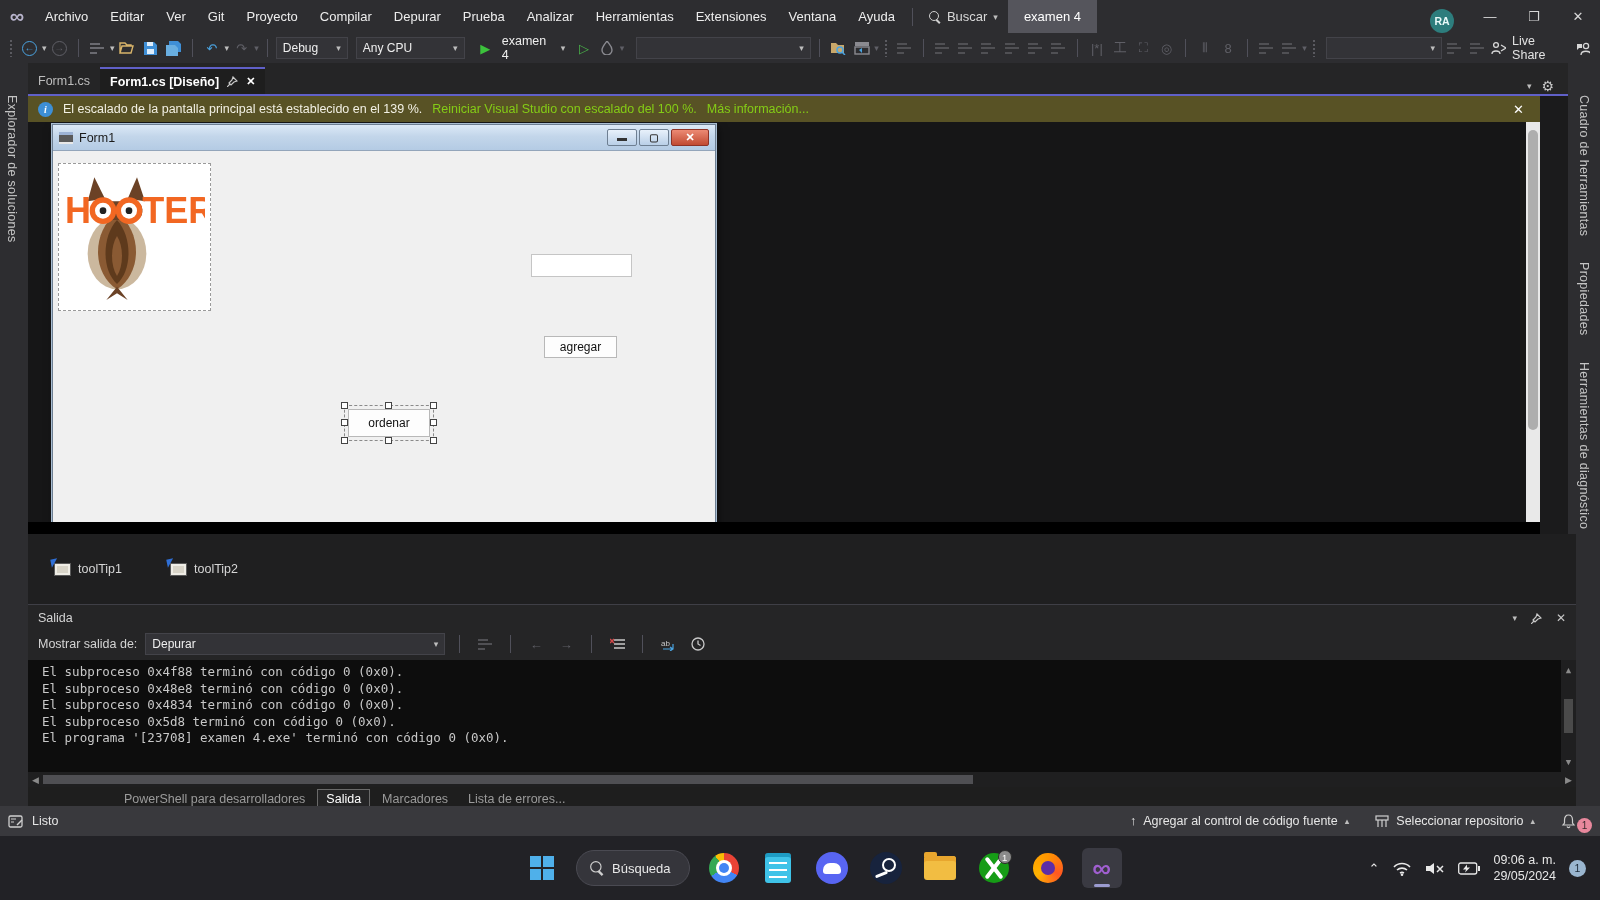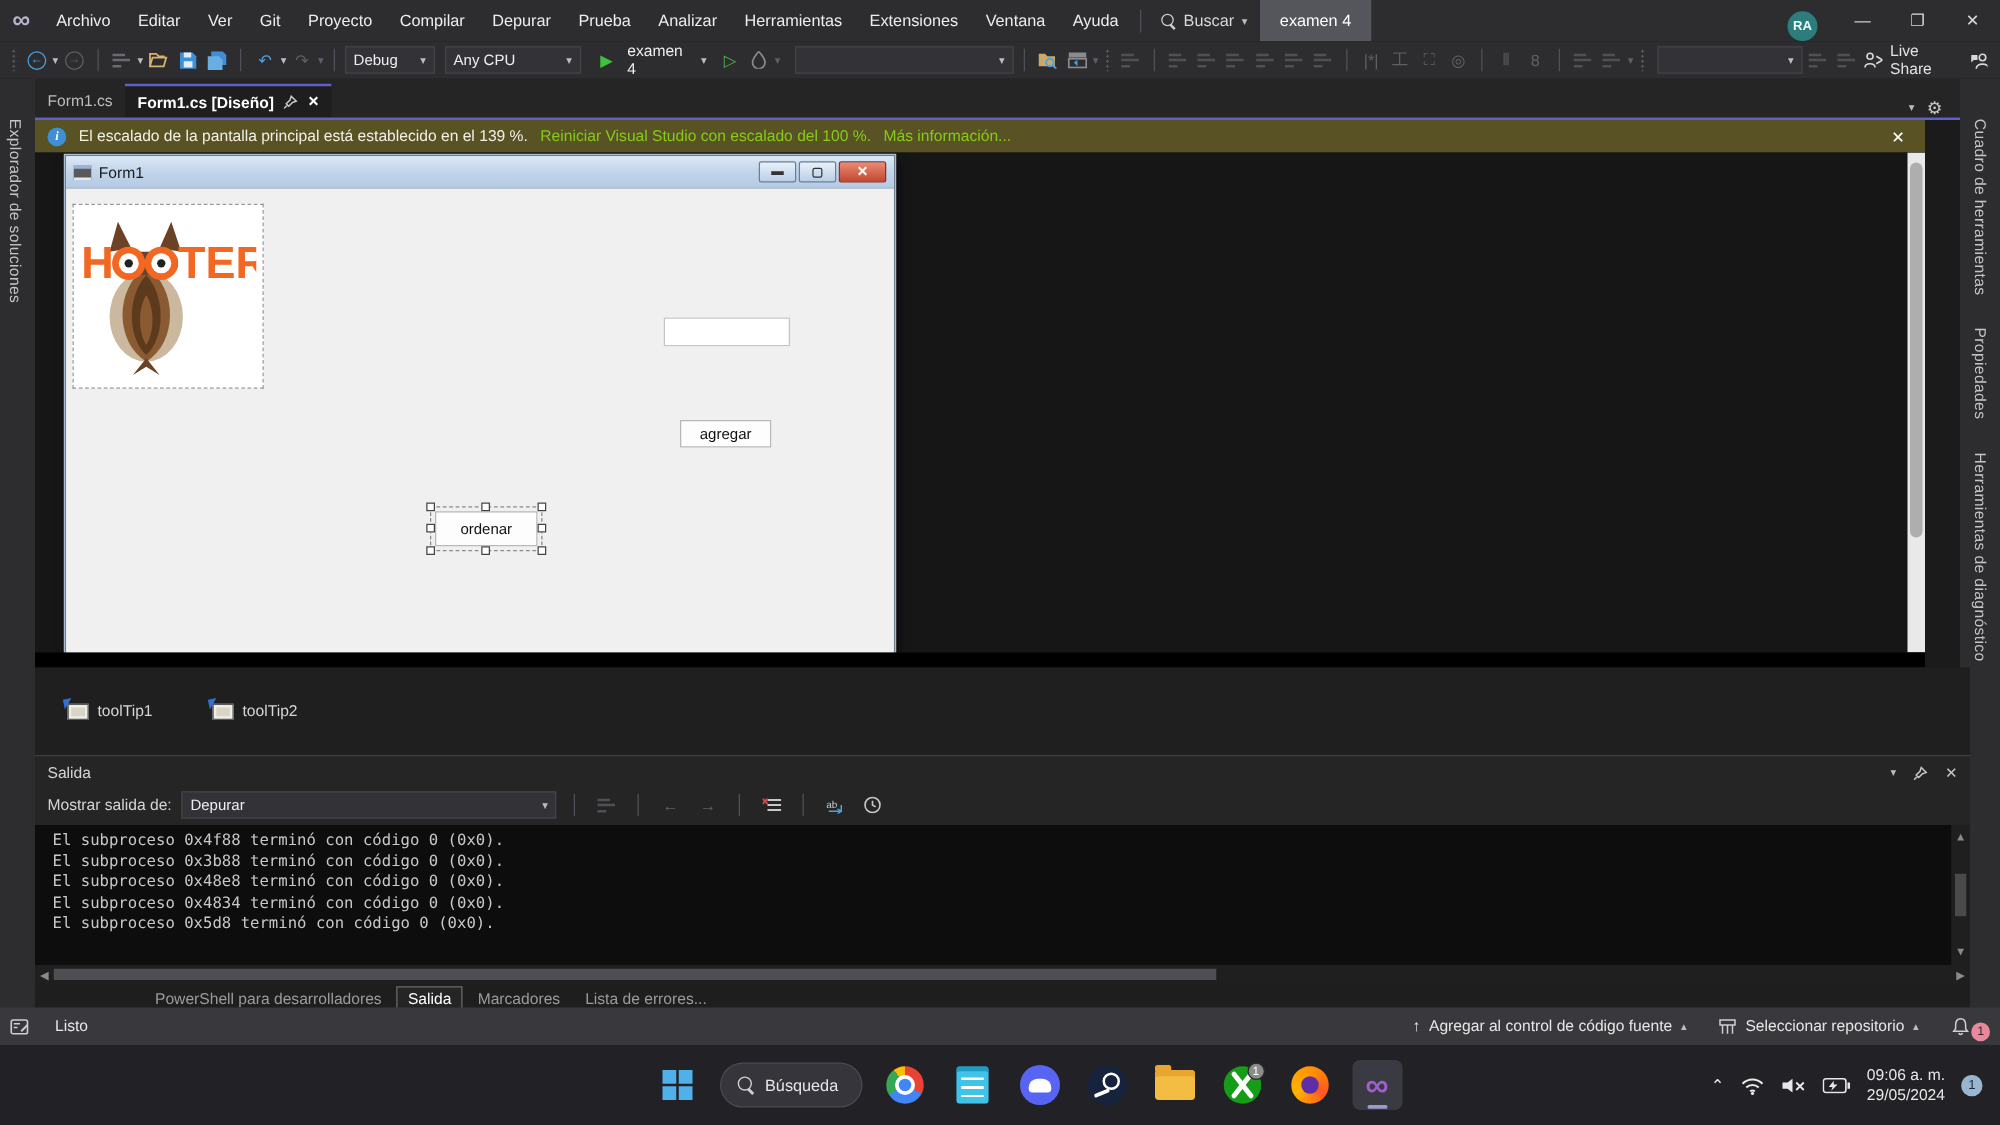--- a/index.html
+++ b/index.html
@@ -98,21 +98,21 @@
   #output-text { position:relative; margin-top:3px; height:112px; background:#0d0d0d; color:#c8c8c8; font-family:"DejaVu Sans Mono", monospace; font-size:12.5px; line-height:16.5px; padding:4px 0 0 14px; overflow:hidden; }
   #out-vscroll { position:absolute; right:0; top:0; width:15px; height:112px; background:#1f1f20; display:flex; flex-direction:column; justify-content:space-between; align-items:center; color:#8a8a8a; font-size:9px; padding:2px 0; }
   #out-vscroll .thumb { width:9px; height:34px; background:#4a4a4a; }
   #out-hscroll { height:15px; background:#1f1f20; display:flex; align-items:center; color:#8a8a8a; font-size:9px; padding:0 4px; gap:4px; }
   #out-hscroll .thumb { height:9px; width:930px; background:#4f4f53; }
   #panel-tabs { height:23px; display:flex; align-items:center; gap:4px; padding-left:88px; font-size:12.5px; color:#9b9b9b; background:#1e1e1e; }
   .panel-tab { padding:2px 8px; }
   .panel-tab.active { color:#fff; border:1px solid #6a6a6a; background:#252526; }
 
   
-  #statusbar { left:0; top:806px; width:1600px; height:30px; background:#39393d; display:flex; align-items:center; padding:0 8px; color:#e6e6e6; font-size:12.5px; gap:20px; }
+  #statusbar { left:0; top:806px; width:1600px; height:30px; background:#39393d; display:flex; align-items:center; padding:0 8px; color:#e6e6e6; font-size:12.5px; gap:8px; }
   .sb-right { margin-left:auto; display:flex; align-items:center; gap:26px; }
   .sb-btn { display:flex; align-items:center; gap:7px; }
   .badge-pink { width:15px; height:15px; border-radius:50%; background:#e8889d; color:#3a2a2e; font-size:10px; display:flex; align-items:center; justify-content:center; margin-left:-6px; margin-top:8px; }
 
   
   #taskbar { left:0; top:836px; width:1600px; height:64px; background:#222226; display:flex; align-items:center; }
   #tb-center { position:absolute; left:522px; top:0; height:64px; display:flex; align-items:center; gap:14px; }
   .tb-app { width:40px; height:40px; border-radius:6px; display:flex; align-items:center; justify-content:center; position:relative; }
   .tb-app.active { background:#3a3a42; }
   .tb-app.active::after { content:""; position:absolute; bottom:1px; left:12px; width:16px; height:3px; border-radius:2px; background:#9b9bd0; }
@@ -465,24 +465,24 @@
         </span>
       <span class="tbico">
           <svg class="li" width="14" height="14">
             <circle cx="7" cy="7" r="6" fill="none" stroke="#c8c8c8" stroke-width="1.3"></circle>
             <path d="M7 3.5 V7 L9.5 8.5" stroke="#c8c8c8" stroke-width="1.3" fill="none"></path>
           </svg>
         </span>
     </div>
     <div id="output-text">
       <div>El subproceso 0x4f88 terminó con código 0 (0x0).</div>
-      <div>El subproceso 0x3b88 terminó con código 0 (0x0).</div>
       <div>El subproceso 0x48e8 terminó con código 0 (0x0).</div>
       <div>El subproceso 0x4834 terminó con código 0 (0x0).</div>
       <div>El subproceso 0x5d8 terminó con código 0 (0x0).</div>
+      <div>El programa '[23708] examen 4.exe' terminó con código 0 (0x0).</div>
       <div id="out-vscroll">
         <span>▲</span>
         <span class="thumb"></span>
         <span>▼</span>
       </div>
     </div>
     <div id="out-hscroll">
       <span>◀</span>
       <span class="thumb"></span>
       <span style="margin-left:auto">▶</span>

